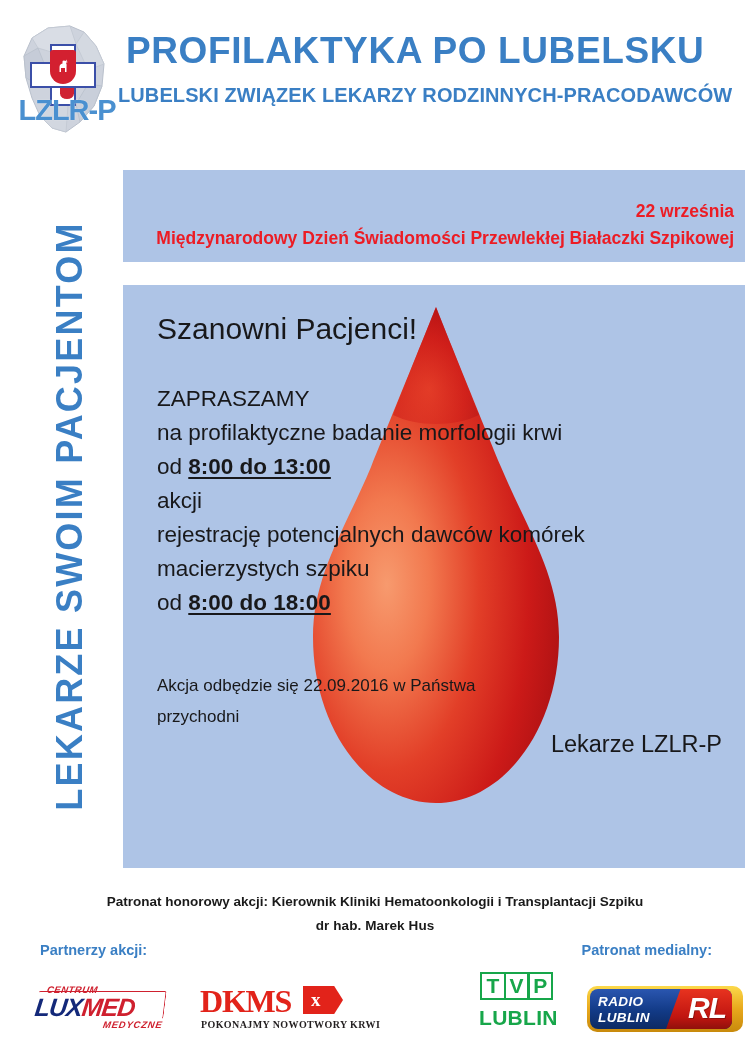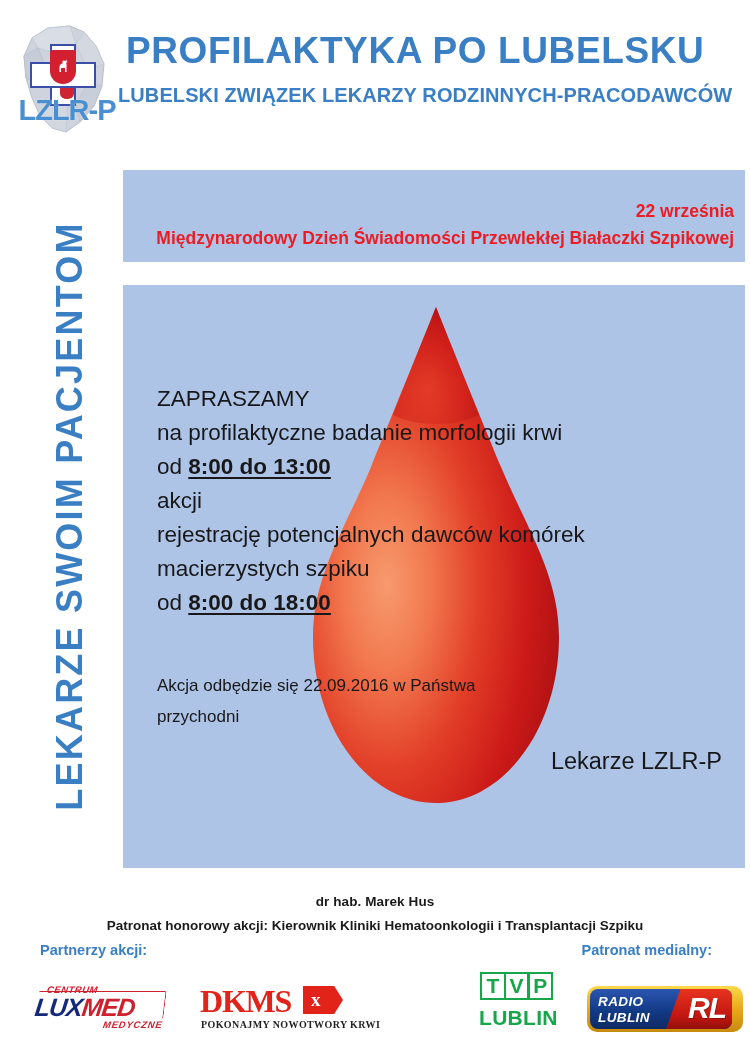--- a/index.html
+++ b/index.html
@@ -194,21 +194,21 @@
   }
   #closing-block {
     position: absolute;
     left: 34px; top: 385px;
     font-size: 17px;
     line-height: 31px;
   }
   #closing-block .line { white-space: nowrap; }
   #signature {
     position: absolute;
-    right: 23px; top: 463px;
+    right: 23px; top: 446px;
     font-size: 23.5px;
     white-space: nowrap;
   }
 
   
   #patronage {
     position: absolute;
     left: 0; top: 890px;
     width: 750px;
     text-align: center;
@@ -465,20 +465,21 @@
              C32 222 0 268 0 330
              C0 421 55 496 123 496
              C191 496 246 421 246 330
              C246 268 214 222 188 160
              C160 92 123 0 123 0 Z" fill="url(#dropGrad)"></path>
     <path d="M123 0 C123 0 100 58 80 108 C104 120 142 120 166 108 C146 58 123 0 123 0 Z" fill="url(#dropTip)" opacity="0.55"></path>
   </svg>
 
   <div id="main-text">
 
+    <div id="greeting">Szanowni Pacjenci!</div>
 
     <div id="body-block">
       <div class="line">ZAPRASZAMY</div>
       <div class="line">na profilaktyczne badanie morfologii krwi</div>
       <div class="line"><span>od </span><span class="hours">8:00 do 13:00</span></div>
       <div class="line">akcji</div>
       <div class="line">rejestrację potencjalnych dawców komórek</div>
       <div class="line">macierzystych szpiku</div>
       <div class="line"><span>od </span><span class="hours">8:00 do 18:00</span></div>
     </div>
@@ -486,22 +487,22 @@
     <div id="closing-block">
       <div class="line">Akcja odbędzie się 22.09.2016 w Państwa</div>
       <div class="line">przychodni</div>
     </div>
 
     <div id="signature">Lekarze LZLR-P</div>
   </div>
 </div>
 
 <div id="patronage">
+  <div>Patronat honorowy akcji: Kierownik Kliniki Hematoonkologii i Transplantacji Szpiku</div>
   <div id="patron-line-2">dr hab. Marek Hus</div>
-  <div>Patronat honorowy akcji: Kierownik Kliniki Hematoonkologii i Transplantacji Szpiku</div>
 </div>
 
 <div id="label-partners">Partnerzy akcji:</div>
 <div id="label-media">Patronat medialny:</div>
 
 <div id="logo-luxmed">
   <div class="lm-swoosh"></div>
   <div class="lm-centrum">CENTRUM</div>
   <div class="lm-main"><span class="lm-lux">LUX</span><span class="lm-med">MED</span></div>
   <div class="lm-medyczne">MEDYCZNE</div>

